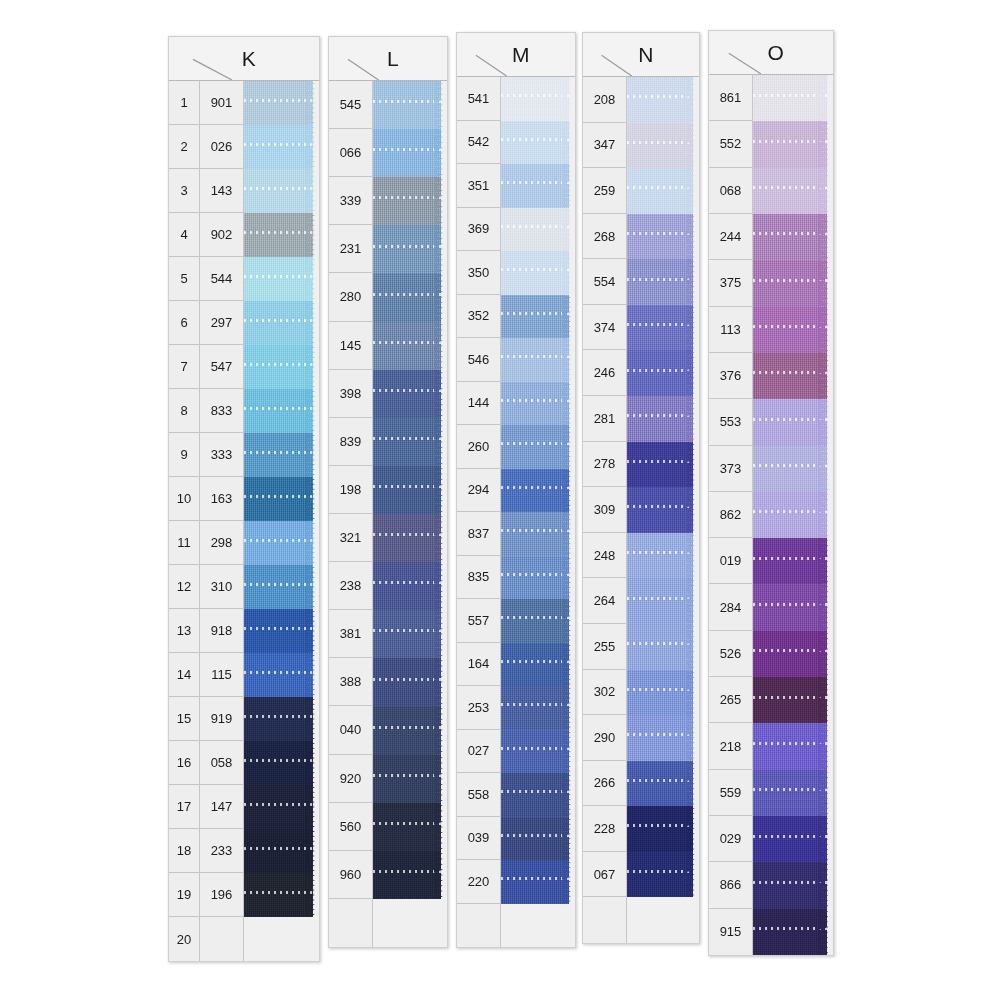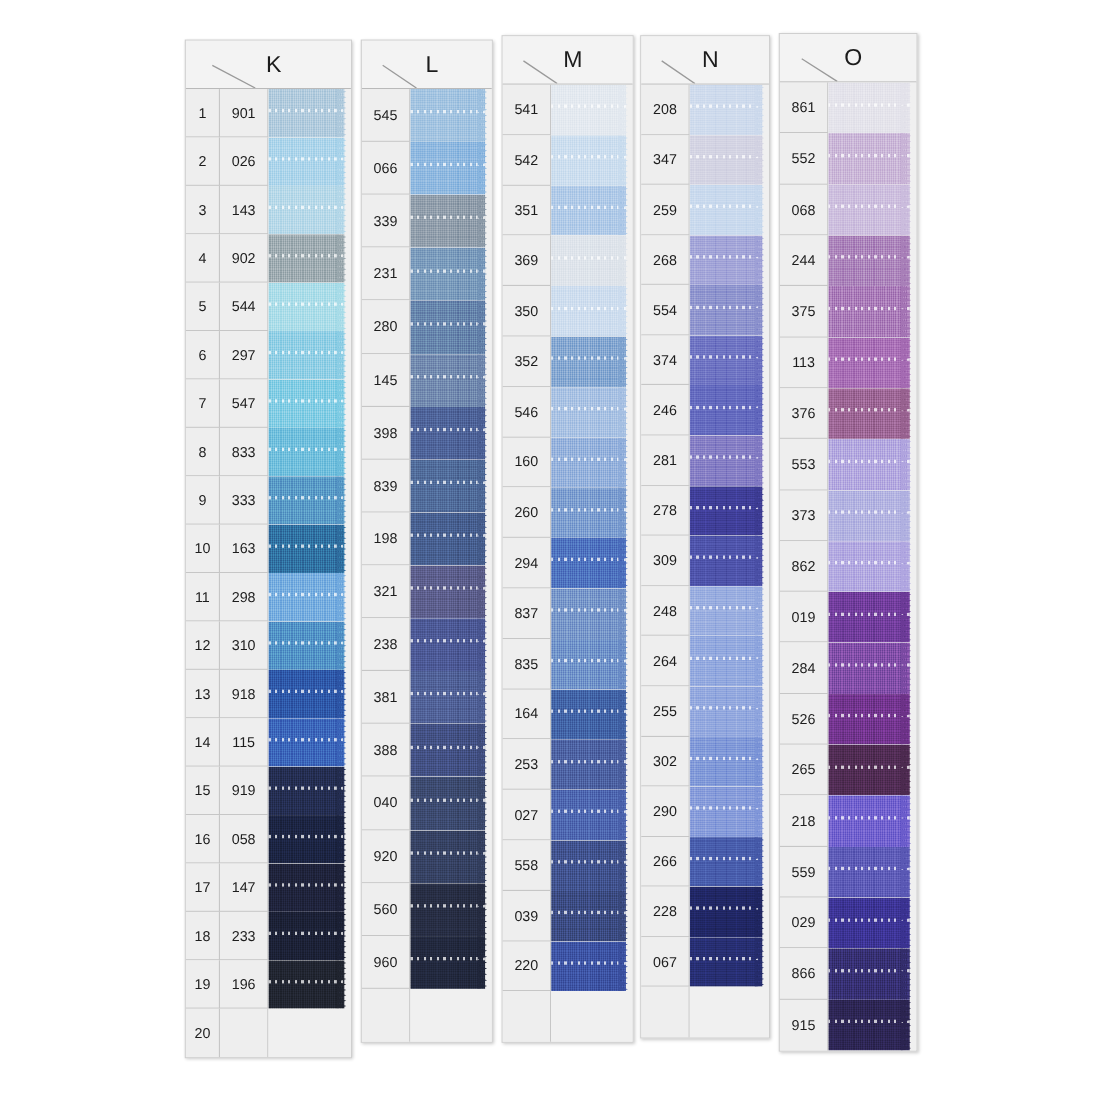--- a/index.html
+++ b/index.html
@@ -852,21 +852,21 @@
               </div>
               <div class="zig">
                 <svg class="zigsvg" viewBox="0 0 100 100" preserveAspectRatio="none" style="position:absolute;left:0;top:0;width:100%;height:100%">
             <path d="M0,0 L100,5.56 L0,11.11 L100,16.67 L0,22.22 L100,27.78 L0,33.33 L100,38.89 L0,44.44 L100,50.00 L0,55.56 L100,61.11 L0,66.67 L100,72.22 L0,77.78 L100,83.33 L0,88.89 L100,94.44 L0,100.00 Z" fill="#a5bfe2"></path>
           </svg>
               </div>
             </div>
           </div>
         </div>
         <div class="row">
-          <div class="cell-code">160</div>
+          <div class="cell-code">144</div>
           <div class="swatch-wrap">
             <div class="swatch">
               <div class="band" style="background:#8fadda">
                 <div class="tex"></div>
                 <div class="dots"></div>
               </div>
               <div class="zig">
                 <svg class="zigsvg" viewBox="0 0 100 100" preserveAspectRatio="none" style="position:absolute;left:0;top:0;width:100%;height:100%">
             <path d="M0,0 L100,5.56 L0,11.11 L100,16.67 L0,22.22 L100,27.78 L0,33.33 L100,38.89 L0,44.44 L100,50.00 L0,55.56 L100,61.11 L0,66.67 L100,72.22 L0,77.78 L100,83.33 L0,88.89 L100,94.44 L0,100.00 Z" fill="#8fadda"></path>
           </svg>
@@ -926,20 +926,36 @@
           <div class="cell-code">835</div>
           <div class="swatch-wrap">
             <div class="swatch">
               <div class="band" style="background:#6a8cc6">
                 <div class="tex"></div>
                 <div class="dots"></div>
               </div>
               <div class="zig">
                 <svg class="zigsvg" viewBox="0 0 100 100" preserveAspectRatio="none" style="position:absolute;left:0;top:0;width:100%;height:100%">
             <path d="M0,0 L100,5.56 L0,11.11 L100,16.67 L0,22.22 L100,27.78 L0,33.33 L100,38.89 L0,44.44 L100,50.00 L0,55.56 L100,61.11 L0,66.67 L100,72.22 L0,77.78 L100,83.33 L0,88.89 L100,94.44 L0,100.00 Z" fill="#6a8cc6"></path>
+          </svg>
+              </div>
+            </div>
+          </div>
+        </div>
+        <div class="row">
+          <div class="cell-code">557</div>
+          <div class="swatch-wrap">
+            <div class="swatch">
+              <div class="band" style="background:#50709f">
+                <div class="tex"></div>
+                <div class="dots"></div>
+              </div>
+              <div class="zig">
+                <svg class="zigsvg" viewBox="0 0 100 100" preserveAspectRatio="none" style="position:absolute;left:0;top:0;width:100%;height:100%">
+            <path d="M0,0 L100,5.56 L0,11.11 L100,16.67 L0,22.22 L100,27.78 L0,33.33 L100,38.89 L0,44.44 L100,50.00 L0,55.56 L100,61.11 L0,66.67 L100,72.22 L0,77.78 L100,83.33 L0,88.89 L100,94.44 L0,100.00 Z" fill="#50709f"></path>
           </svg>
               </div>
             </div>
           </div>
         </div>
         <div class="row">
           <div class="cell-code">164</div>
           <div class="swatch-wrap">
             <div class="swatch">
               <div class="band" style="background:#3f5fa2">

